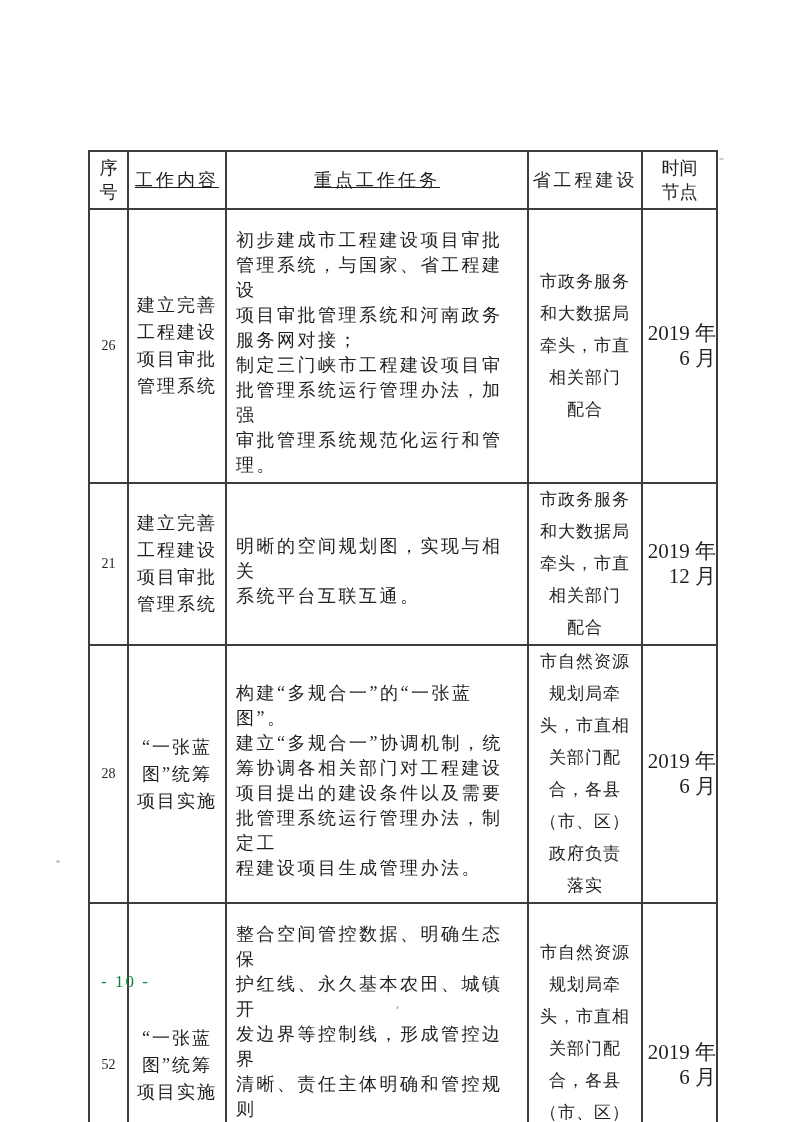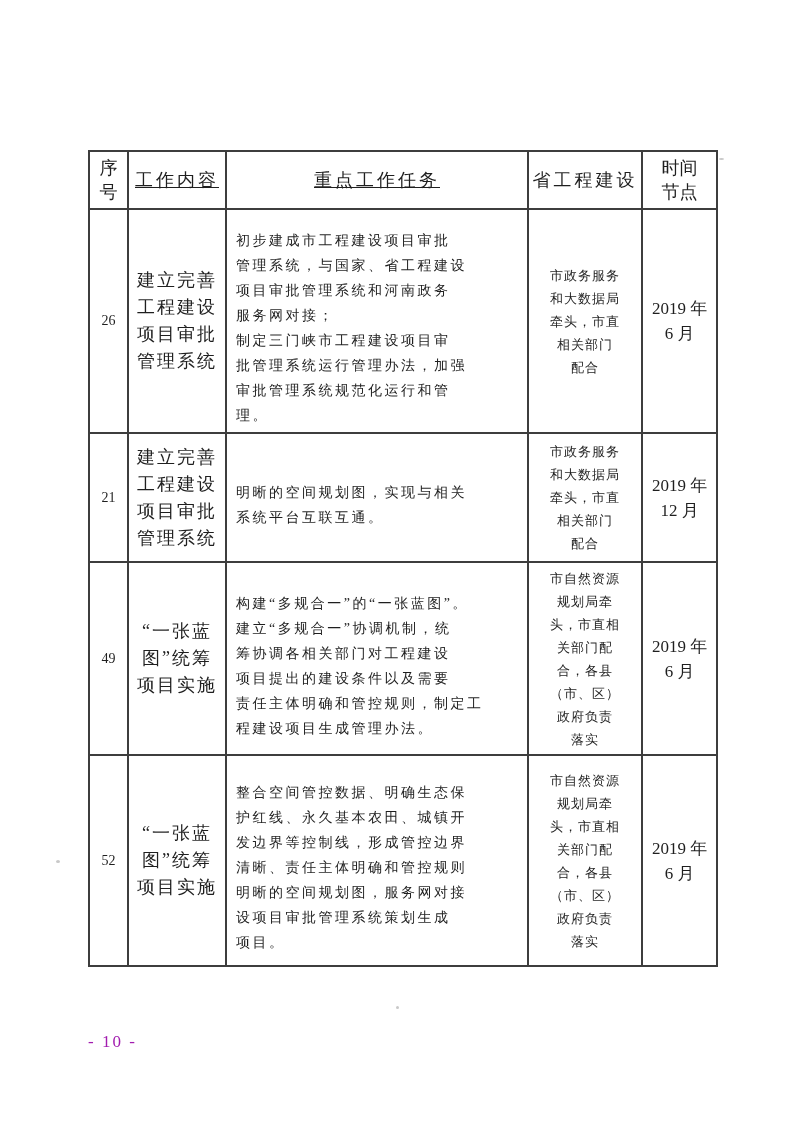--- a/index.html
+++ b/index.html
@@ -55,42 +55,43 @@
   }
   td.c-content {
     text-align: center;
     font-size: 18px;
     line-height: 27px;
     letter-spacing: 2px;
   }
   td.c-task {
     text-align: left;
     padding: 18px 6px 4px 9px;
-    font-size: 14px;
+    font-size: 18px;
     line-height: 25px;
     letter-spacing: 2.5px;
   }
   td.c-unit {
     text-align: center;
-    font-size: 13px;
-    line-height: 23px;
+    font-size: 17px;
+    line-height: 32px;
     letter-spacing: 1px;
   }
   td.c-time {
-    text-align: center;
-    font-size: 17px;
+    text-align: right;
+    font-size: 21px;
     line-height: 25px;
   }
   .page-number {
     position: absolute;
     left: 88px;
-    top: 1032px;
+    top: 972px;
     font-size: 17px;
     letter-spacing: 2px;
-    color: #a21caf;
+    color: #15803d;
+    padding-left: 13px;
   }
   .speck {
     position: absolute;
     background: #9a9a9a;
     border-radius: 50%;
     opacity: 0.55;
   }
   .speck-1 { left: 56px;  top: 860px;  width: 4px; height: 3px; }
   .speck-2 { left: 719px; top: 158px;  width: 5px; height: 2px; }
   .speck-3 { left: 396px; top: 1006px; width: 3px; height: 3px; }
@@ -152,29 +153,29 @@
 系统平台互联互通。</td>
     <td class="c-unit">市政务服务
 和大数据局
 牵头，市直
 相关部门
 配合</td>
     <td class="c-time">2019 年
 12 月</td>
   </tr>
         <tr>
-    <td class="c-no">49</td>
+    <td class="c-no">28</td>
     <td class="c-content">“一张蓝
 图”统筹
 项目实施</td>
     <td class="c-task">构建“多规合一”的“一张蓝图”。
 建立“多规合一”协调机制，统
 筹协调各相关部门对工程建设
 项目提出的建设条件以及需要
-责任主体明确和管控规则，制定工
+批管理系统运行管理办法，制定工
 程建设项目生成管理办法。</td>
     <td class="c-unit">市自然资源
 规划局牵
 头，市直相
 关部门配
 合，各县
 （市、区）
 政府负责
 落实</td>
     <td class="c-time">2019 年

